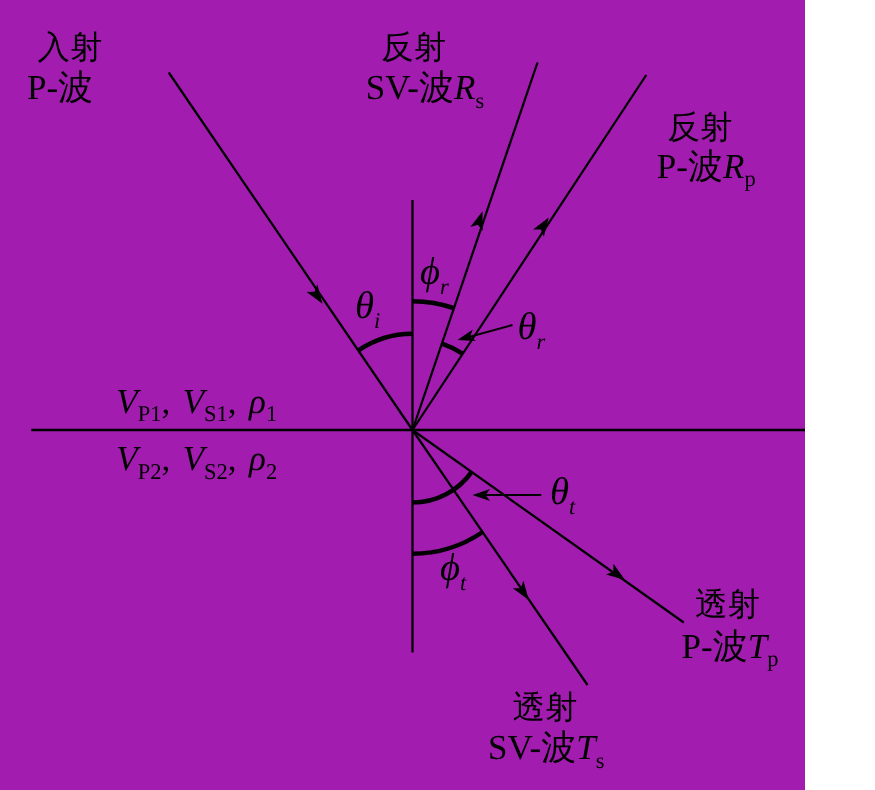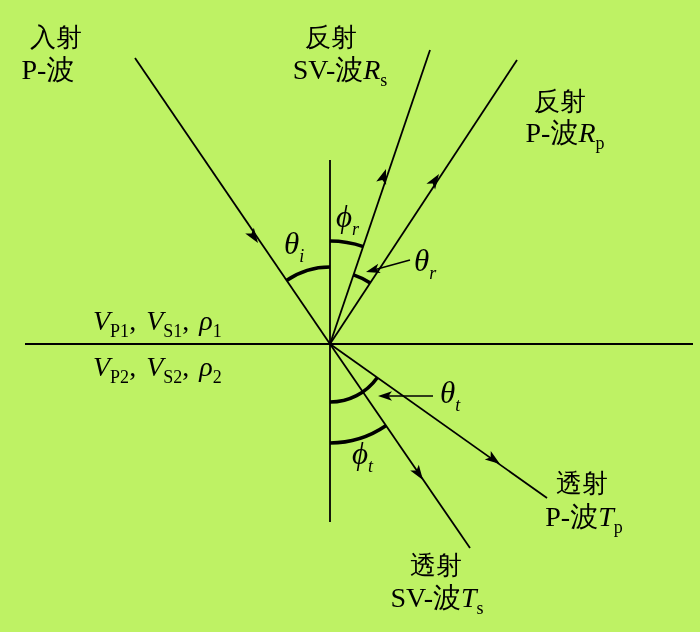--- a/index.html
+++ b/index.html
@@ -1,16 +1,16 @@
 <!DOCTYPE html>
 <html><head>
 <meta charset="utf-8">
 <style>
   html,body{margin:0;padding:0;background:#ffffff;}
-  .stage{position:relative;width:700px;height:632px;background:#bef264;overflow:hidden;
+  .stage{position:relative;width:644px;height:632px;background:#a21caf;overflow:hidden;
          font-family:"Liberation Serif","DejaVu Serif",serif;}
   svg{display:block;}
   text{fill:#000;font-family:"Liberation Serif","DejaVu Serif",serif;}
   .cn{font-size:26px;}
   .math{font-size:28px;}
   .angle{font-size:31px;}
   .it{font-style:italic;}
   .sub{font-size:18px;}
   .ray{stroke:#000;stroke-width:1.8;fill:none;}
   .iface{stroke:#000;stroke-width:2;fill:none;}

